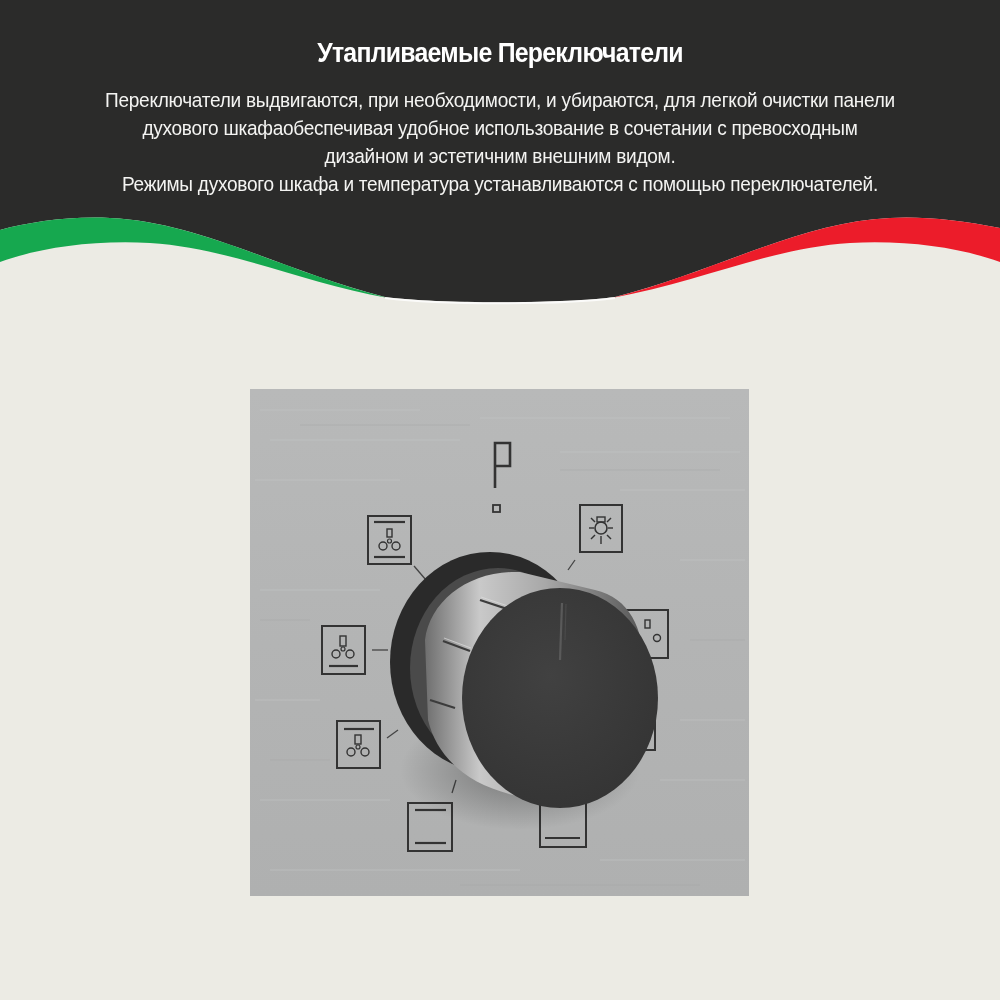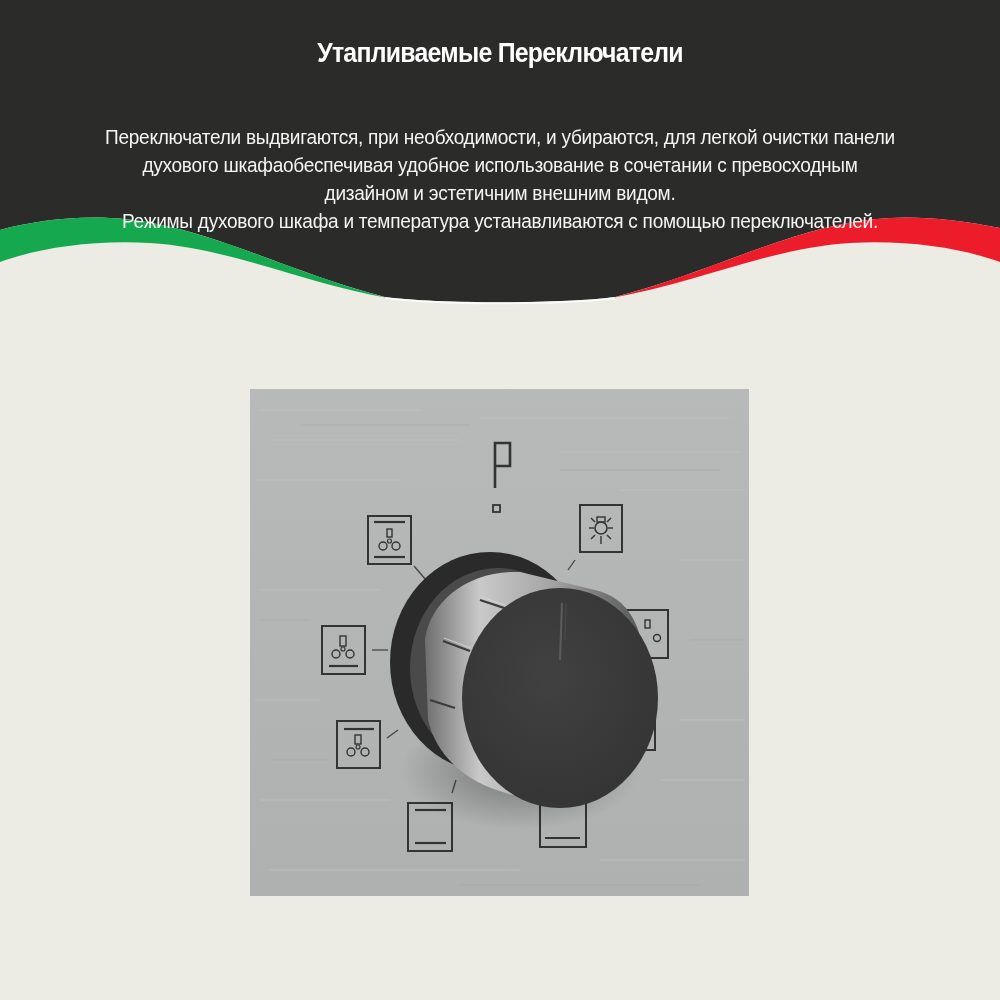--- a/index.html
+++ b/index.html
@@ -1,20 +1,20 @@
 <!DOCTYPE html>
 <html><head>
 <meta charset="utf-8">
 <style>
   html, body { margin: 0; padding: 0; }
   body { width: 1000px; height: 1000px; overflow: hidden; background: #ecebe4; position: relative; font-family: "DejaVu Sans", sans-serif; }
   .canvas { position: absolute; left: 0; top: 0; width: 1000px; height: 1000px; }
   .header-bg { position: absolute; left: 0; top: 0; width: 1000px; height: 320px; }
   .title { position: absolute; left: 0; top: 38px; width: 1000px; text-align: center; color: #ffffff; font-family: "Liberation Sans", sans-serif; font-weight: bold; font-size: 27px; letter-spacing: -0.8px; transform: scaleX(0.92); transform-origin: center; }
-  .body-text { position: absolute; left: 0; top: 86px; width: 1000px; text-align: center; color: #f4f4f2; font-family: "Liberation Sans", sans-serif; font-size: 20.5px; line-height: 28px; letter-spacing: -0.3px; margin-top: 37px; }
+  .body-text { position: absolute; left: 0; top: 86px; width: 1000px; text-align: center; color: #f4f4f2; font-family: "Liberation Sans", sans-serif; font-size: 20.5px; line-height: 28px; letter-spacing: -0.3px; }
   .body-text .line { display: block; white-space: nowrap; transform: scaleX(0.93); transform-origin: center; }
   .panel { position: absolute; left: 250px; top: 389px; width: 499px; height: 507px; }
 </style>
 </head>
 <body>
 
 <div class="canvas">
 
   <svg class="header-bg" viewBox="0 0 1000 320" width="1000" height="320">
     <rect x="0" y="0" width="1000" height="320" fill="#ecebe4"></rect>

